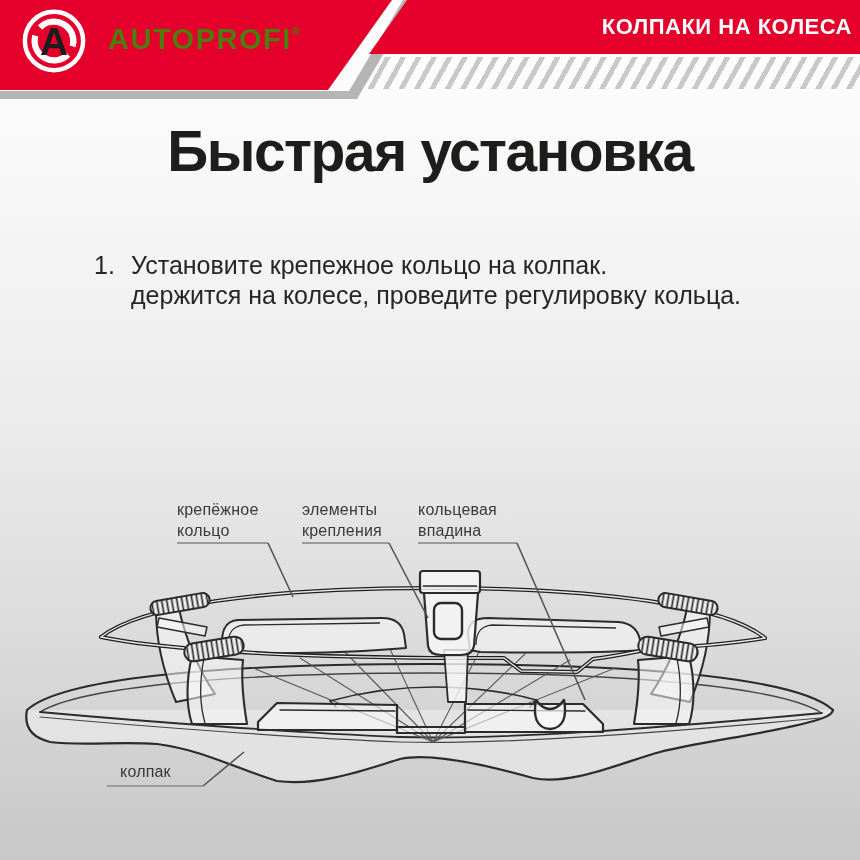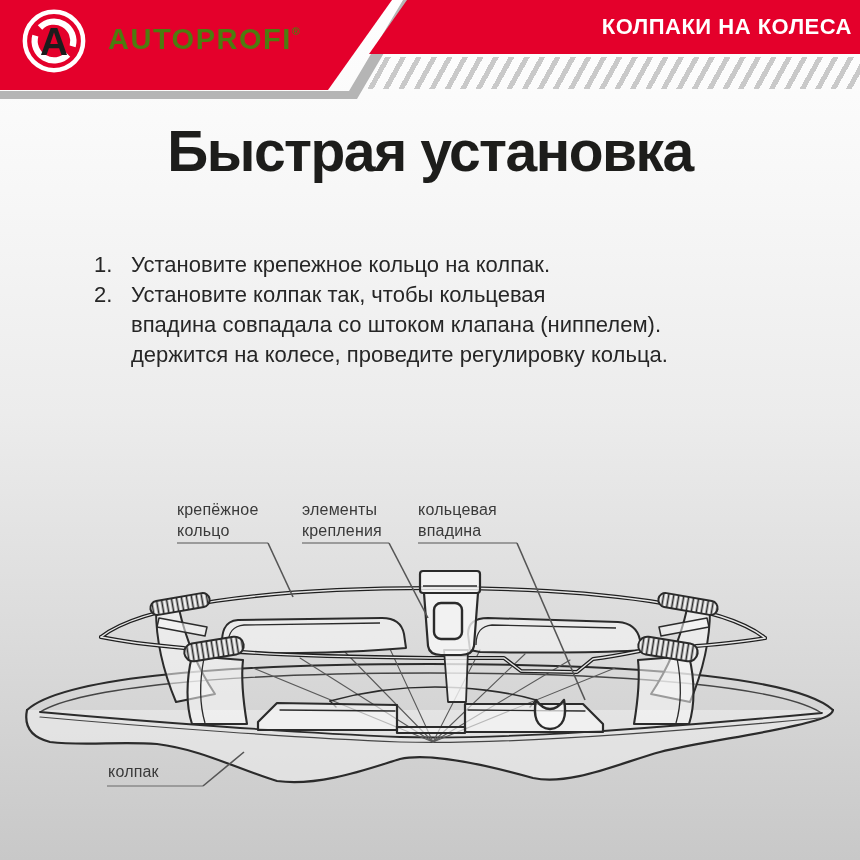--- a/index.html
+++ b/index.html
@@ -25,31 +25,31 @@
   .brand     { left:108px; top:23px; color:#4d7c0f; font-weight:bold; font-size:29px;
                letter-spacing:1.5px; white-space:nowrap; }
   .brand sup { font-size:11px; letter-spacing:0; vertical-align:14px; }
   .category  { left:0; top:0; width:832px; height:54px; display:flex; align-items:center;
                justify-content:flex-end; color:#fff; font-weight:bold; font-size:22px;
                letter-spacing:.5px; white-space:nowrap;margin-left:20px; }
 
   
   .title { left:0; top:118px; width:860px; text-align:center; color:#1d1d1b;
            font-weight:bold; font-size:57px; letter-spacing:-1.5px; white-space:nowrap; }
-  .steps { left:94px; top:250px; width:700px; color:#262626; font-size:22px; }
+  .steps { left:94px; top:250px; width:700px; color:#262626; font-size:25px; }
   .li    { height:30px; line-height:30px; white-space:nowrap; }
   .num   { display:inline-block; width:37px; }
   .cont  { padding-left:37px; }
 
   
   .dlabel { color:#3a3a3a; font-size:16px; line-height:21px; letter-spacing:.2px; white-space:nowrap; }
   .lab-ring  { left:177px; top:499px; }
   .lab-fast  { left:302px; top:499px; }
   .lab-groo  { left:418px; top:499px; }
-  .lab-cap   { left:108px; top:761px; }
+  .lab-cap   { left:120px; top:761px; }
 
   svg.diagram { left:0; top:490px; }
   :root { --red:#E4002B; }
 </style>
 </head>
 <body>
 
 <div class="abs hatch"></div>
 <div class="abs gray-band"></div>
 <div class="abs hdr-left"></div>
@@ -65,22 +65,20 @@
 <div class="abs brand"><span>AUTOPROFI</span><sup>®</sup></div>
 
 <div class="abs category">
   <span>КОЛПАКИ НА КОЛЕСА</span>
 </div>
 
 <div class="abs title">Быстрая установка</div>
 
 <div class="abs steps">
   <div class="li"><span class="num">1.</span><span>Установите крепежное кольцо на колпак.</span></div>
-  <div class="li"><span class="num">2.</span><span>Установите колпак так, чтобы кольцевая</span></div>
-  <div class="li cont">впадина совпадала со штоком клапана (ниппелем).</div>
   <div class="li cont">держится на колесе, проведите регулировку кольца.</div>
 </div>
 
 <svg class="abs diagram" width="860" height="370" viewBox="0 490 860 370">
   <defs>
     <pattern id="coilp" width="5" height="26" patternUnits="userSpaceOnUse">
       <rect width="5" height="26" fill="#f0f0f0"></rect>
       <line x1="2.5" y1="0" x2="2.5" y2="26" stroke="#2a2a2a" stroke-width="1.7"></line>
     </pattern>
   </defs>

